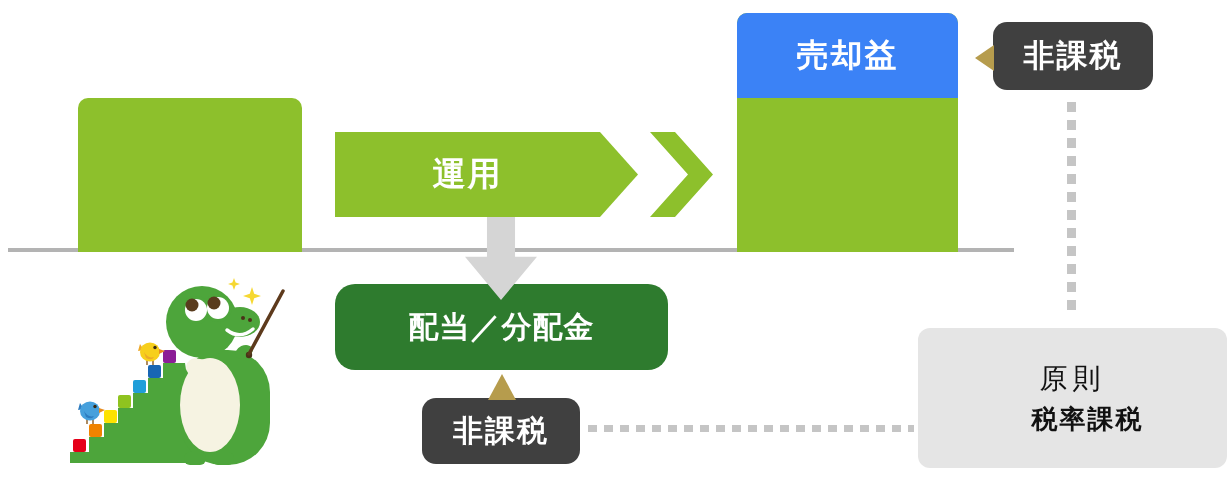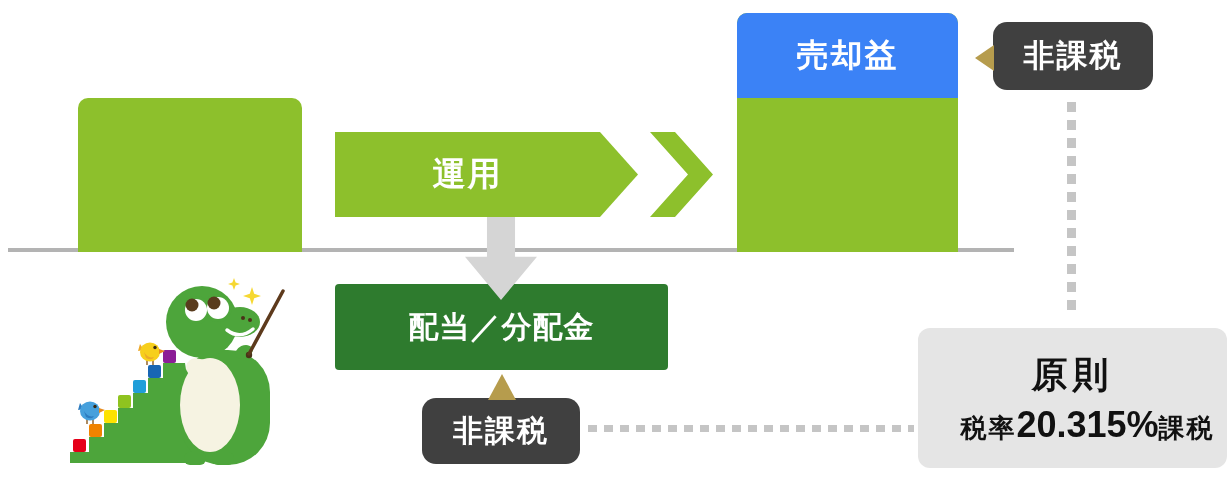--- a/index.html
+++ b/index.html
@@ -33,33 +33,33 @@
     clip-path:polygon(100% 0,100% 100%,0 50%);z-index:4;}
   .badge-bottom{left:422px;top:398px;width:158px;height:66px;font-size:30px;}
   .badge-bottom-tail{position:absolute;left:488px;top:374px;width:28px;height:26px;background:#b69c4d;
     clip-path:polygon(50% 0,100% 100%,0 100%);z-index:4;}
 
   
   .down-arrow{position:absolute;left:465px;top:217px;width:72px;height:83px;background:#d5d5d5;
     clip-path:polygon(30.5% 0,69.5% 0,69.5% 48%,100% 48%,50% 100%,0 48%,30.5% 48%);z-index:3;}
 
   
-  .dividend{position:absolute;left:335px;top:284px;width:333px;height:86px;background:#2e7b2e;border-radius:4px;
+  .dividend{position:absolute;left:335px;top:284px;width:333px;height:86px;background:#2e7b2e;border-radius:20px;
     color:#fff;font-size:30px;font-weight:700;display:flex;align-items:center;justify-content:center;z-index:2;letter-spacing:1px;}
 
   
   .dot-v{position:absolute;left:1067px;top:102px;width:9px;height:212px;z-index:1;
     background:repeating-linear-gradient(to bottom,#c5c5c5 0 10px,transparent 10px 18px);}
   .dot-h{position:absolute;left:588px;top:425px;width:326px;height:7px;z-index:1;
     background:repeating-linear-gradient(to right,#c5c5c5 0 9px,transparent 9px 16px);}
 
   
   .tax-note{position:absolute;left:918px;top:328px;width:309px;height:140px;background:#e5e5e5;border-radius:12px;
     display:flex;flex-direction:column;align-items:center;justify-content:center;z-index:2;color:#111;}
-  .tax-note .l1{font-size:36px;font-weight:700;letter-spacing:5px;}
+  .tax-note .l1{font-size:28px;font-weight:400;letter-spacing:5px;}
   .tax-note .l2{display:flex;align-items:baseline;margin-top:4px;margin-left:30px;}
   .tax-note .l2 .t{font-size:26px;font-weight:600;letter-spacing:2px;}
   .tax-note .l2 .rate{font-size:36px;font-weight:800;letter-spacing:0;}
 
   .mascot{position:absolute;left:68px;top:272px;width:250px;height:200px;z-index:2;}
 </style>
 </head>
 <body>
 
 <div class="stage">
@@ -95,21 +95,20 @@
   </div>
   <div class="badge-bottom-tail"></div>
 
   <div class="dot-v"></div>
   <div class="dot-h"></div>
 
   <div class="tax-note">
     <div class="l1">原則</div>
     <div class="l2">
       <span class="t">税率</span>
-      <span class="rate">20.315%</span>
       <span class="t">課税</span>
     </div>
   </div>
 
   <svg class="mascot" viewBox="0 0 250 200" xmlns="http://www.w3.org/2000/svg">
 
     <polygon fill="#4da53b" points="2,191 2,180 21,180 21,165 36,165 36,151 50,151 50,136 65,136 65,121 80,121 80,106 95,106 95,91 117,91 132,191"></polygon>
 
     <g>
       <rect x="5" y="167" width="13" height="13" rx="2" fill="#e50019"></rect>

